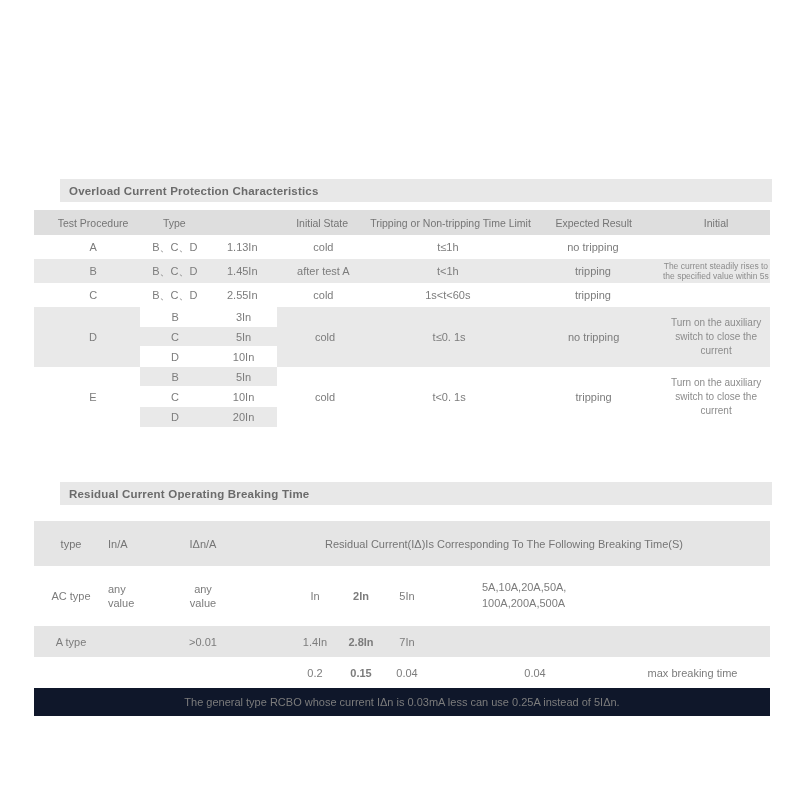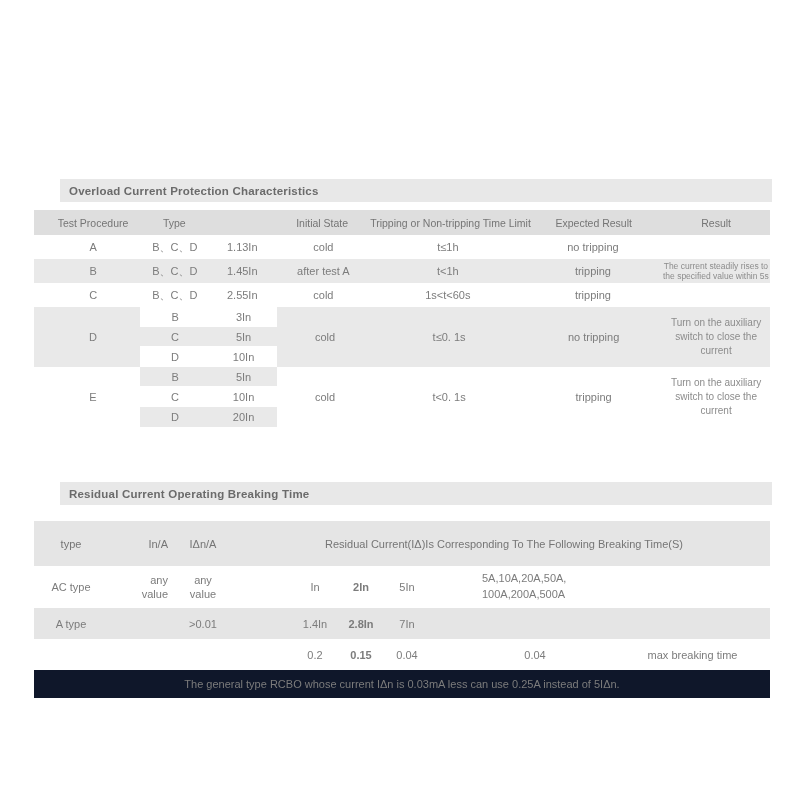--- a/index.html
+++ b/index.html
@@ -32,26 +32,26 @@
   .sub:last-child{border-bottom:none;}
   .sub .sb{width:70px;text-align:center;}
   .sub .sv{width:67px;text-align:center;}
   .swhite{background:#ffffff;}
   .sgray{background:#e9e9e9;}
 
   
   .t2{position:absolute;left:34px;top:473px;width:736px;}
   .t2 .row{display:flex;align-items:center;font-size:11px;}
   .t2 .th2{height:45px;background:#e5e5e5;color:#757575;}
-  .t2 .rAC{height:42px;background:#ffffff;}
+  .t2 .rAC{height:60px;background:#ffffff;}
   .t2 .rA{height:31px;background:#e5e5e5;}
   .t2 .rMax{height:31px;background:#ffffff;}
   .t2 .rNote{height:28px;background:#0f172a;justify-content:center;font-size:11px;color:#7c7c7c;}
   .k1{width:74px;text-align:center;}
-  .k2{width:60px;text-align:right;}
+  .k2{width:60px;text-align:left;}
   .k3{width:70px;text-align:center;}
   .k4{width:54px;text-align:center;}
   .k5{width:46px;text-align:center;}
   .k6{width:46px;text-align:center;font-weight:bold;}
   .k7{width:46px;text-align:center;}
   .k8{width:210px;text-align:center;}
   .k9{width:130px;text-align:center;box-sizing:border-box;padding-right:25px;}
   .kmain{width:532px;text-align:center;white-space:nowrap;}
   .wrapnarrow{display:inline-block;width:38px;line-height:1.3;}
   .amps{width:210px;text-align:left;padding-left:52px;box-sizing:border-box;line-height:1.45;}
@@ -66,21 +66,21 @@
   </div>
 
   <div class="t1">
     <div class="row th">
       <div class="ca">Test Procedure</div>
       <div class="cb">Type</div>
       <div class="cc"></div>
       <div class="cd">Initial State</div>
       <div class="ce">Tripping or Non-tripping Time Limit</div>
       <div class="cf">Expected Result</div>
-      <div class="cg">Result</div>
+      <div class="cg">Initial</div>
     </div>
 
     <div class="row r24 white">
       <div class="ca">A</div>
       <div class="cb">B、C、D</div>
       <div class="cc">1.13In</div>
       <div class="cd">cold</div>
       <div class="ce">t≤1h</div>
       <div class="cf">no tripping</div>
       <div class="cg"></div>

